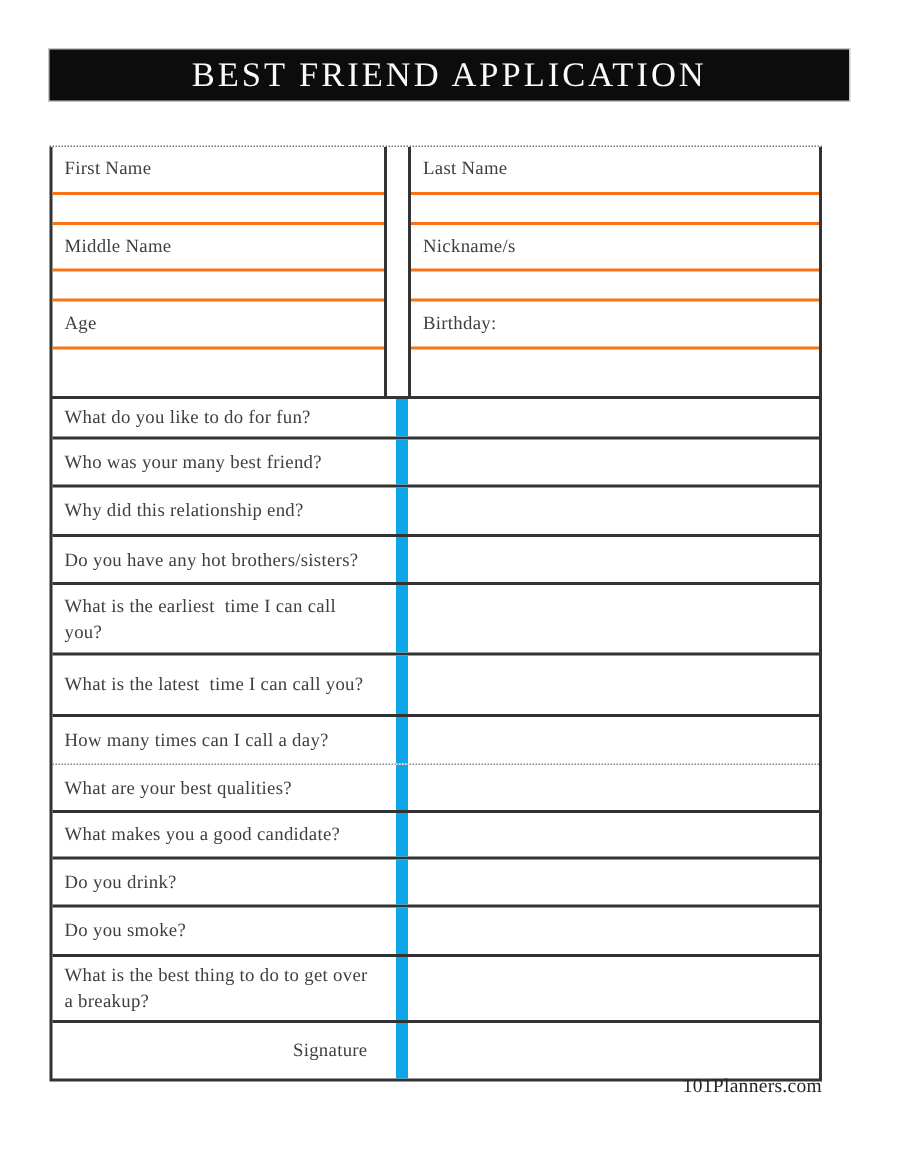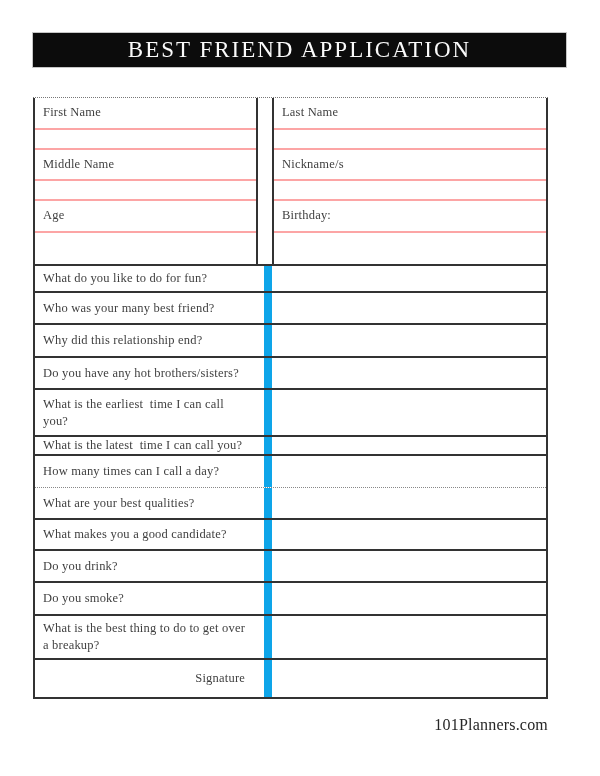--- a/index.html
+++ b/index.html
@@ -54,21 +54,21 @@
     position: absolute;
     top: 98px;
     border-left: 2px solid #333;
     border-right: 2px solid #333;
     box-sizing: border-box;
   }
   .pcol-left  { left: 33px;  width: 225px; }
   .pcol-right { left: 272px; width: 276px; }
   .pbox {
     box-sizing: border-box;
-    border-bottom: 2px solid #fca5a5;
+    border-bottom: 2px solid #f97316;
     font-size: 12.5px;
     letter-spacing: 0.2px;
     padding: 7px 8px 0 8px;
     overflow: hidden;
   }
   .pbox.last { border-bottom: none; }
   .pbox.h-label1 { height: 32px; }
   .pbox.h-gap    { height: 20px; }
   .pbox.h-label2 { height: 31px; }
   .pbox.h-label3 { height: 32px; }
@@ -111,21 +111,21 @@
     box-sizing: border-box;
   }
 
   
   .footer-credit {
     position: absolute;
     left: 33px;
     top: 716px;
     width: 515px;
     text-align: right;
-    font-size: 16px;
+    font-size: 13px;
     color: #262626;
     letter-spacing: 0.2px;
   }
 </style>
 </head>
 <body>
 
 <div class="page">
 
   <div class="title-bar">
@@ -173,21 +173,21 @@
       <div class="qcell">Do you have any hot brothers/sisters?</div>
       <div class="acell"></div>
     </div>
 
     <div class="qrow" style="height:47px">
       <div class="qcell">What is the earliest  time I can call
 you?</div>
       <div class="acell"></div>
     </div>
 
-    <div class="qrow" style="height:19px">
+    <div class="qrow" style="height:41px">
       <div class="qcell">What is the latest  time I can call you?</div>
       <div class="acell"></div>
     </div>
 
     <div class="qrow dotted-bottom" style="height:32px">
       <div class="qcell">How many times can I call a day?</div>
       <div class="acell"></div>
     </div>
 
     <div class="qrow" style="height:32px">

